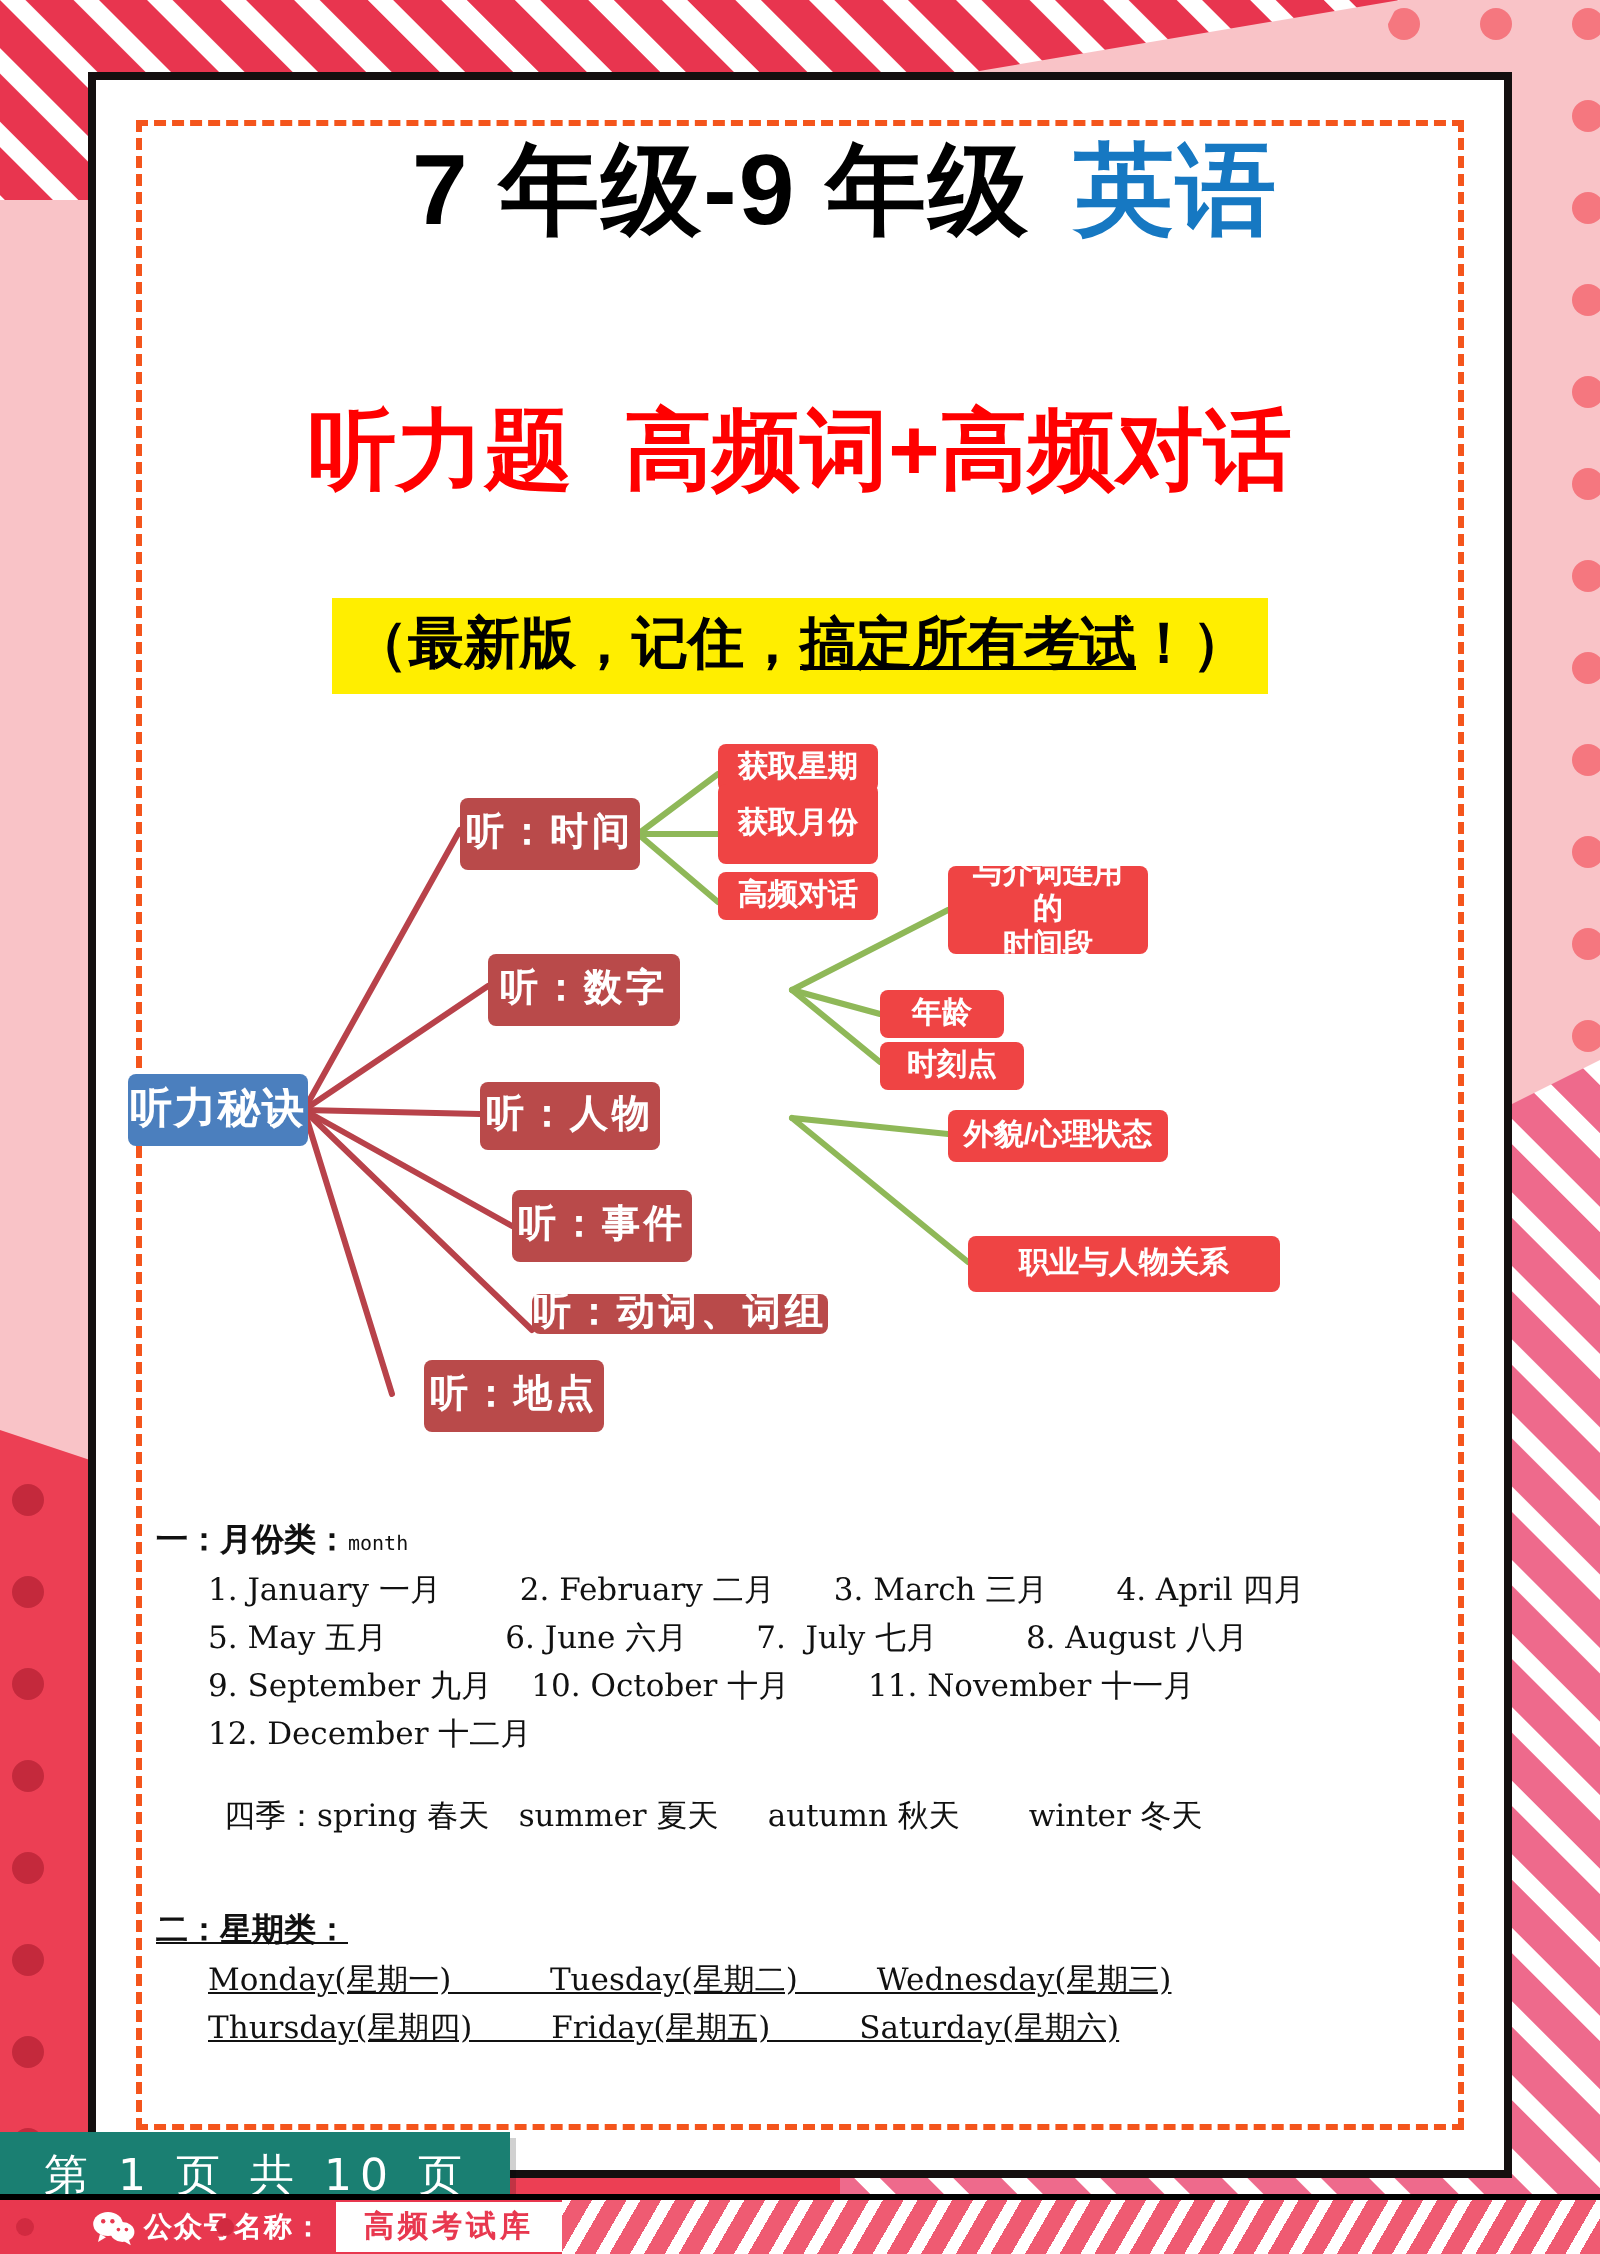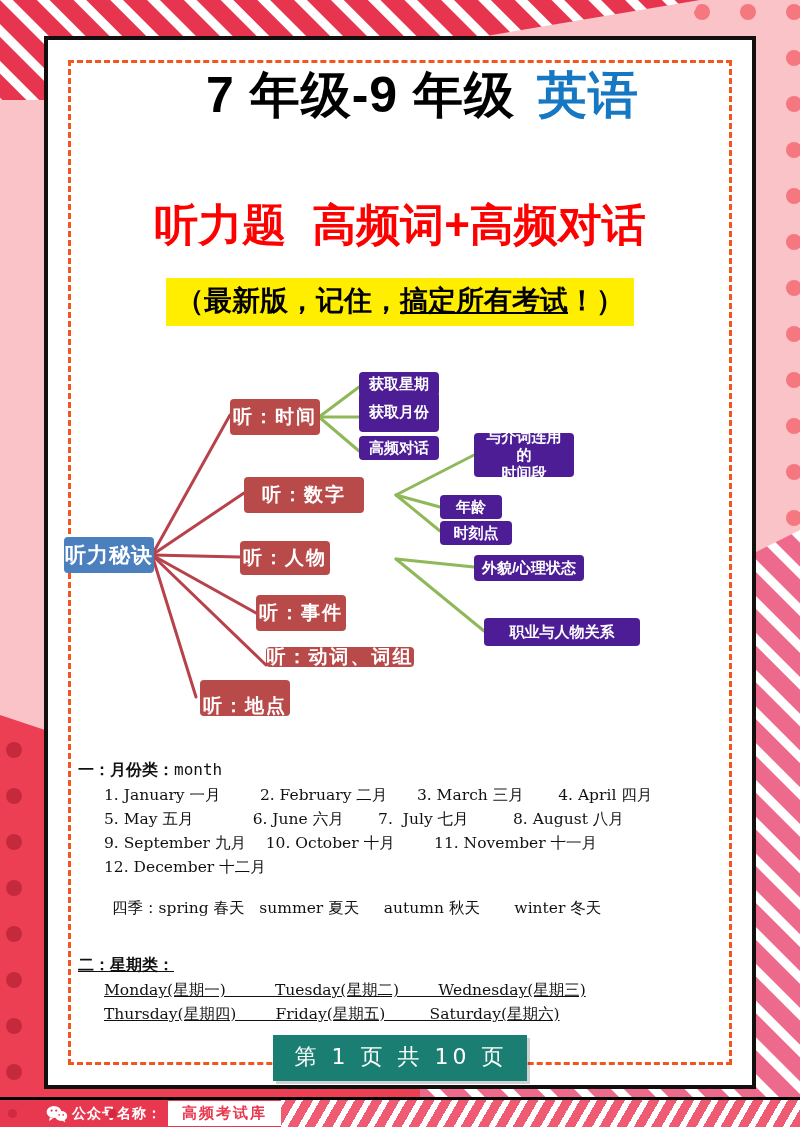--- a/index.html
+++ b/index.html
@@ -33,51 +33,52 @@
   #sub-line{
     top:196px;font-size:44px;font-weight:bold;color:#ff0000;white-space:nowrap;
   }
   #sub-line .gap{display:inline-block;width:26px;}
   #note-wrap{top:278px;}
   #note{
     display:inline-block;background:#ffee00;color:#000;
     font-size:28px;font-weight:bold;padding:4px 10px 6px 10px;
     font-family:Liberation Serif, serif;
     white-space:nowrap;
+    margin-top:21px;
   }
   #note u{text-decoration:underline;text-underline-offset:2px;}
 
   
   #map{position:absolute;left:44px;top:355px;width:712px;height:380px;z-index:6;}
   #map svg{position:absolute;left:0;top:0;}
   .node{
     position:absolute;color:#fff;font-weight:bold;
     border-radius:4px;display:flex;align-items:center;justify-content:center;
     text-align:center;line-height:1.12;box-sizing:border-box;
     white-space:nowrap;
   }
   .n-root{background:#4b7fbe;font-size:21px;letter-spacing:1px;}
   .n-red{background:#b94a4a;font-size:19px;letter-spacing:2px;}
-  .n-green{background:#4c1d95;font-size:15px;letter-spacing:0px;font-weight:bold;}
+  .n-green{background:#ef4444;font-size:15px;letter-spacing:0px;font-weight:bold;}
   .n-green.multi{white-space:normal;line-height:1.18;padding:2px 6px;}
 
   
   #content{
     position:absolute;left:78px;top:760px;width:650px;
     font-family:"DejaVu Serif","Liberation Serif",serif;
     color:#111;
   }
   .sec-head{font-size:16px;font-weight:bold;margin:0 0 4px 0;}
-  .sec-head .mono{font-family:"DejaVu Sans Mono","Liberation Mono",monospace;font-weight:normal;font-size:16px;}
+  .sec-head .mono{font-family:"DejaVu Sans Mono","Liberation Mono",monospace;font-weight:normal;font-size:10px;}
   .row{font-size:15.5px;margin:0 0 3px 0;padding-left:26px;white-space:pre;}
   .seasons{font-size:15.5px;margin:20px 0 0 34px;white-space:pre;}
   #sec2{margin-top:36px;text-decoration:underline;}
   .wrow{font-size:15.5px;margin:0 0 3px 0;padding-left:26px;white-space:pre;}
 
-  #pagebadge-wrap{position:absolute;left:0;right:0;top:1035px;text-align:center;z-index:7;}
+  #pagebadge-wrap{position:absolute;left:0;right:0;top:1066px;z-index:7;}
   #pagebadge{
     display:inline-block;background:#1a7f72;color:#fff;
     font-size:22px;letter-spacing:4px;padding:7px 20px 9px 22px;
     box-shadow:3px 3px 0 rgba(0,0,0,.18);
     font-family:"DejaVu Sans","Liberation Sans",sans-serif;
   }
 
   
   #footer{
     position:absolute;left:0;bottom:0;width:800px;height:30px;z-index:30;
@@ -190,21 +191,21 @@
   <div class="node n-green" style="left:315px;top:17px;width:80px;height:24px;">
     <span>获取星期</span>
   </div>
   <div class="node n-green" style="left:315px;top:37px;width:80px;height:40px;">
     <span>获取月份</span>
   </div>
   <div class="node n-green" style="left:315px;top:81px;width:80px;height:24px;">
     <span>高频对话</span>
   </div>
 
-  <div class="node n-red" style="left:200px;top:122px;width:120px;height:36px;">
+  <div class="node n-red" style="left:200px;top:122px;width:96px;height:36px;">
     <span>听：数字</span>
   </div>
   <div class="node n-green multi" style="left:430px;top:78px;width:100px;height:44px;">
     <span style="white-space:pre-line;">与介词连用的
 时间段</span>
   </div>
   <div class="node n-green" style="left:396px;top:140px;width:62px;height:24px;">
     <span>年龄</span>
   </div>
   <div class="node n-green" style="left:396px;top:166px;width:72px;height:24px;">
@@ -222,21 +223,21 @@
   </div>
 
   <div class="node n-red" style="left:212px;top:240px;width:90px;height:36px;">
     <span>听：事件</span>
   </div>
 
   <div class="node n-red" style="left:222px;top:292px;width:148px;height:20px;">
     <span>听：动词、词组</span>
   </div>
 
-  <div class="node n-red" style="left:156px;top:325px;width:90px;height:36px;align-items:flex-end;">
+  <div class="node n-red" style="left:168px;top:325px;width:90px;height:36px;">
     <span>听：地点</span>
   </div>
 </div>
 
 <div id="content" style="z-index:8;">
 
   <div>
     <div class="sec-head"><span>一：月份类：</span><span class="mono">month</span></div>
     <div class="row">1. January 一月        2. February 二月      3. March 三月       4. April 四月</div>
     <div class="row">5. May 五月            6. June 六月       7.  July 七月         8. August 八月</div>

